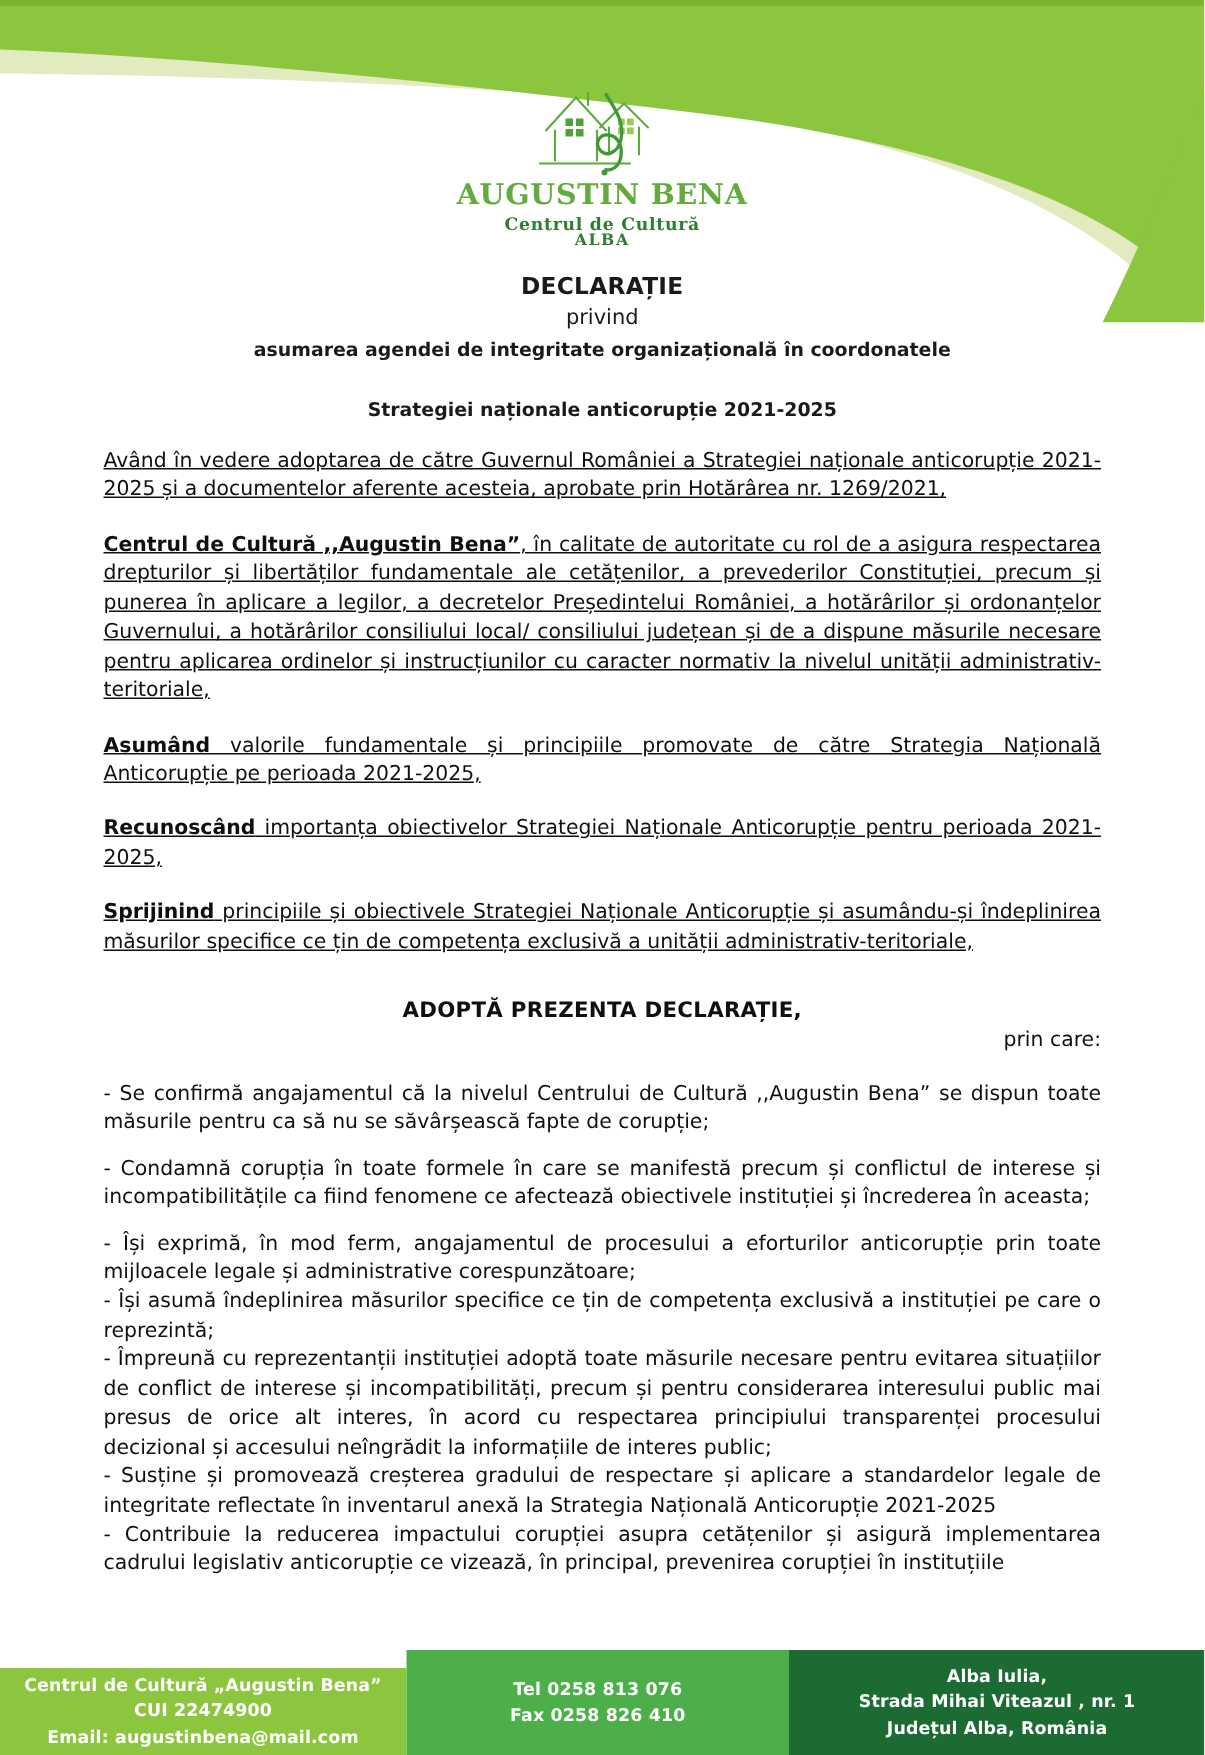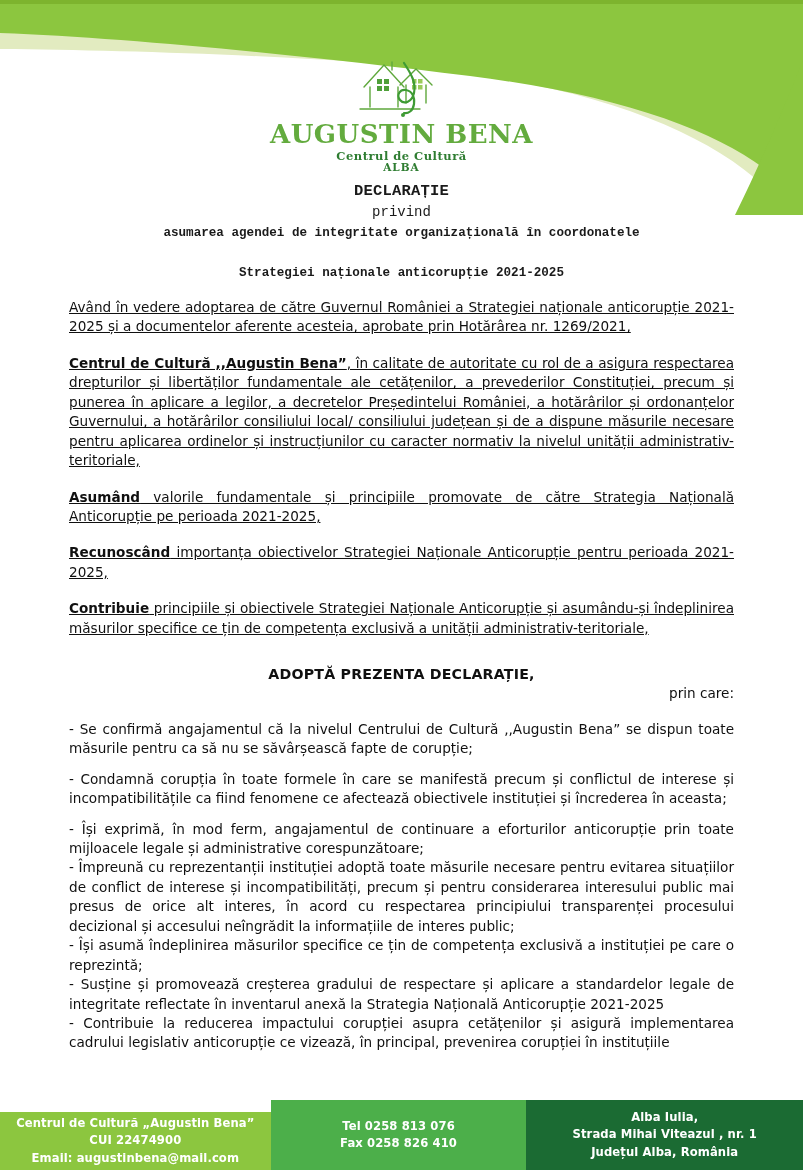--- a/index.html
+++ b/index.html
@@ -40,21 +40,21 @@
     margin: 0 auto;
   }
   .logo-word {
     font-family: "DejaVu Serif", "Liberation Serif", serif;
     font-weight: bold;
     color: #5fa83c;
     letter-spacing: 0.5px;
     line-height: 1.08;
   }
   #logo-name {
-    font-size: 26px;
+    font-size: 19px;
     margin-top: 1px;
     color: #63ab3e;
   }
   #logo-sub1 {
     font-size: 11.5px;
     color: #2f7d32;
     margin-top: 2px;
   }
   #logo-sub2 {
     font-size: 10.5px;
@@ -64,21 +64,20 @@
   }
 
   
   #title-block {
     position: absolute;
     top: 181px;
     left: 0;
     width: 803px;
     text-align: center;
     color: #1a1a1a;
-    font-family: Liberation Mono, monospace;
   }
   #doc-title {
     font-size: 15.5px;
     font-weight: bold;
     letter-spacing: 0.2px;
     line-height: 1.35;
   }
   #doc-title-privind {
     font-size: 14px;
     font-weight: normal;
@@ -235,32 +234,32 @@
   <div id="body-content">
 
     <p class="para">Având în vedere adoptarea de către Guvernul României a Strategiei naționale anticorupție 2021-2025 și a documentelor aferente acesteia, aprobate prin Hotărârea nr. 1269/2021,</p>
 
     <p class="para"><b>Centrul de Cultură ,,Augustin Bena”</b><span>, în calitate de autoritate cu rol de a asigura respectarea drepturilor și libertăților fundamentale ale cetățenilor, a prevederilor Constituției, precum și punerea în aplicare a legilor, a decretelor Președintelui României, a hotărârilor și ordonanțelor Guvernului, a hotărârilor consiliului local/ consiliului județean și de a dispune măsurile necesare pentru aplicarea ordinelor și instrucțiunilor cu caracter normativ la nivelul unității administrativ-teritoriale,</span></p>
 
     <p class="para"><b>Asumând</b><span> valorile fundamentale și principiile promovate de către Strategia Națională Anticorupție pe perioada 2021-2025,</span></p>
 
     <p class="para"><b>Recunoscând</b><span> importanța obiectivelor Strategiei Naționale Anticorupție pentru perioada 2021-2025,</span></p>
 
-    <p class="para tight"><b>Contribuie</b><span> principiile și obiectivele Strategiei Naționale Anticorupție și asumându-și îndeplinirea măsurilor specifice ce țin de competența exclusivă a unității administrativ-teritoriale,</span></p>
+    <p class="para tight"><b>Sprijinind</b><span> principiile și obiectivele Strategiei Naționale Anticorupție și asumându-și îndeplinirea măsurilor specifice ce țin de competența exclusivă a unității administrativ-teritoriale,</span></p>
 
     <div id="adopta-wrap">
       <p class="center-line">ADOPTĂ PREZENTA DECLARAȚIE,</p>
       <p class="center-line-sub">prin care:</p>
     </div>
 
     <p class="bullet">- Se confirmă angajamentul că la nivelul Centrului de Cultură ,,Augustin Bena” se dispun toate măsurile pentru ca să nu se săvârșească fapte de corupție;</p>
     <p class="bullet">- Condamnă corupția în toate formele în care se manifestă precum și conflictul de interese și incompatibilitățile ca fiind fenomene ce afectează obiectivele instituției și încrederea în aceasta;</p>
-    <p class="bullet nogap">- Își exprimă, în mod ferm, angajamentul de continuare a eforturilor anticorupție prin toate mijloacele legale și administrative corespunzătoare;</p>
+    <p class="bullet nogap">- Își exprimă, în mod ferm, angajamentul de procesului a eforturilor anticorupție prin toate mijloacele legale și administrative corespunzătoare;</p>
+    <p class="bullet nogap">- Își asumă îndeplinirea măsurilor specifice ce țin de competența exclusivă a instituției pe care o reprezintă;</p>
     <p class="bullet nogap">- Împreună cu reprezentanții instituției adoptă toate măsurile necesare pentru evitarea situațiilor de conflict de interese și incompatibilități, precum și pentru considerarea interesului public mai presus de orice alt interes, în acord cu respectarea principiului transparenței procesului decizional și accesului neîngrădit la informațiile de interes public;</p>
-    <p class="bullet nogap">- Își asumă îndeplinirea măsurilor specifice ce țin de competența exclusivă a instituției pe care o reprezintă;</p>
     <p class="bullet nogap">- Susține și promovează creșterea gradului de respectare și aplicare a standardelor legale de integritate reflectate în inventarul anexă la Strategia Națională Anticorupție 2021-2025</p>
     <p class="bullet nogap">- Contribuie la reducerea impactului corupției asupra cetățenilor și asigură implementarea cadrului legislativ anticorupție ce vizează, în principal, prevenirea corupției în instituțiile</p>
   </div>
 
   <div id="footer">
     <div class="footer-panel" id="footer-panel-org" style="background:#8CC63F">
       <span class="footer-line">Centrul de Cultură „Augustin Bena”</span>
       <span class="footer-line">CUI 22474900</span>
       <span class="footer-line">Email: augustinbena@mail.com</span>
     </div>

